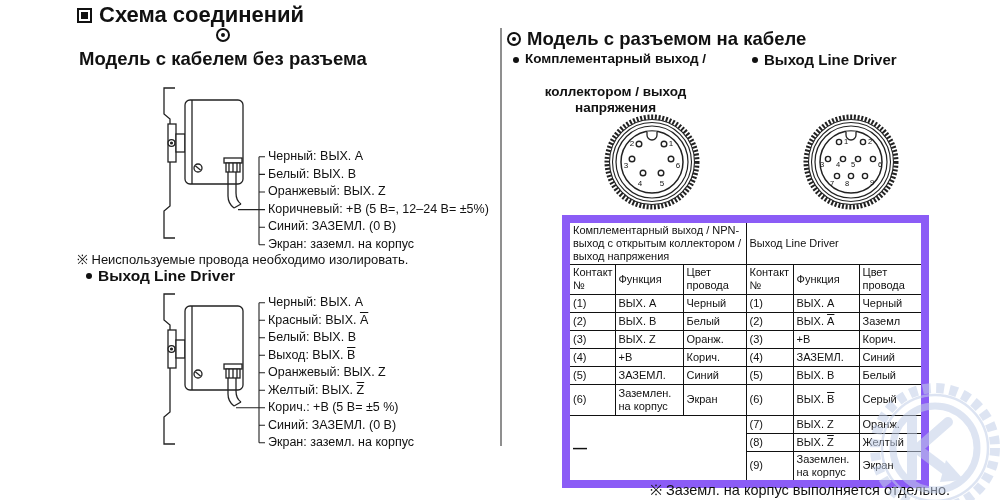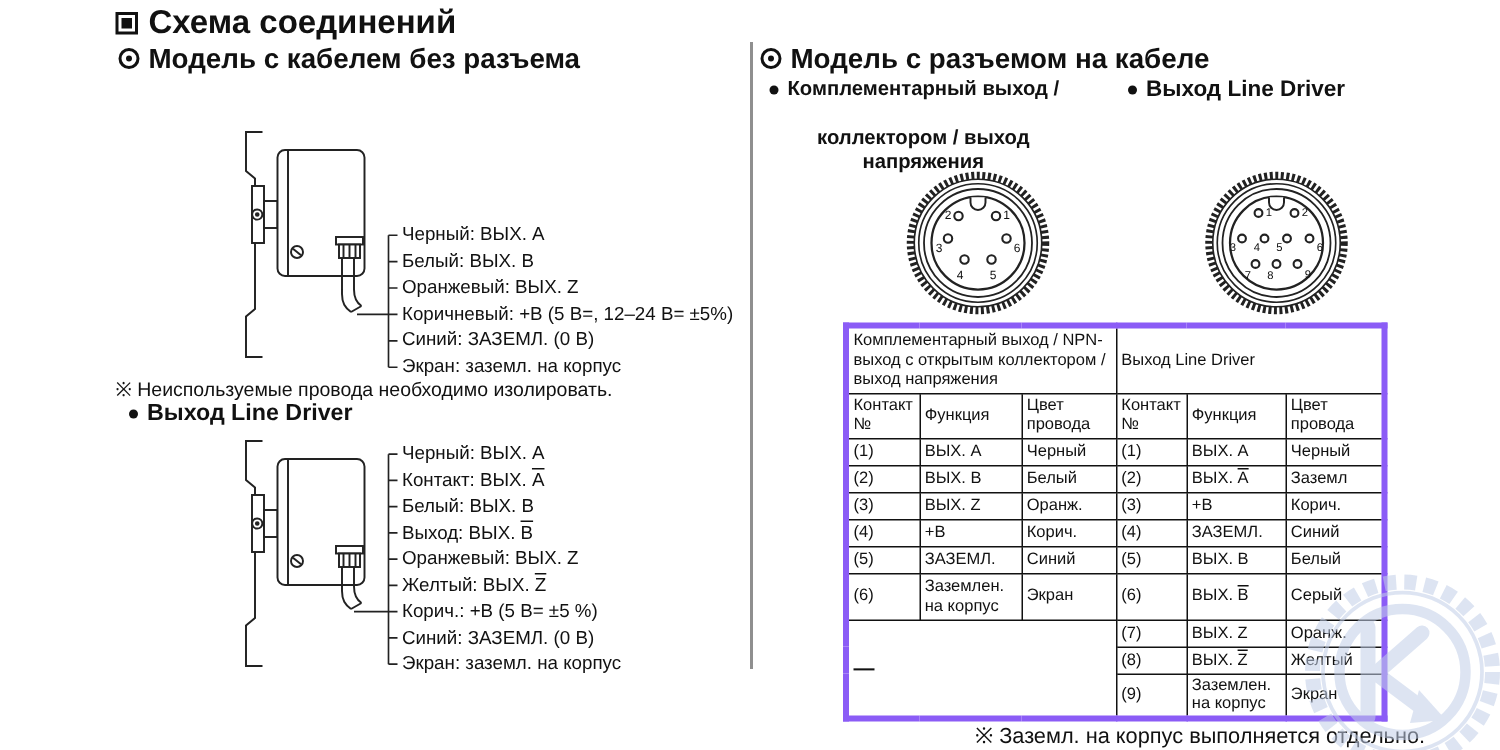--- a/index.html
+++ b/index.html
@@ -25,41 +25,41 @@
   
   .wires { font-size:12.5px; }
   .wires .wire-row { height:17.6px; line-height:17.6px; white-space:nowrap; }
   .wires2 .wire-row { height:17.5px; line-height:17.5px; }
   .ov { text-decoration:overline; }
   .note { font-size:13px; }
   .divider { width:2px; background:#8f8f8f; }
   
   table.pins { border-collapse:collapse; table-layout:fixed; width:359px; font-size:11px; line-height:1.18; }
   table.pins td { border:1.4px solid #111; padding:1px 3px; vertical-align:middle; text-align:left; background:transparent; }
-  table.pins { border:4px solid #8b5cf6; }
+  table.pins { border:8px solid #8b5cf6; }
   tr.r-gh { height:45px; } tr.r-h { height:30px; } tr.r { height:18px; }
   tr.r-tall { height:31px; } tr.r-last { height:29px; }
   td.dash-cell { vertical-align:middle; font-size:14px; font-weight:bold; padding-left:5px; }
   .note2 { font-size:14.5px; text-align:center; }
   svg text { font-family:"Liberation Sans", sans-serif; }
   .wm { opacity:0.55; pointer-events:none; }
 </style>
 </head>
 <body>
 
 <div id="page">
 
   <div class="abs title" style="left:77px; top:2px;">
     <span class="sq-icon">
         <span class="sq-in"></span>
       </span>
     <span>Схема соединений</span>
   </div>
 
-  <div class="abs h-sec" style="left:79px; top:28px;">
+  <div class="abs h-sec" style="left:79px; top:28px;flex-direction:column;">
     <span class="dc-icon">
         <span class="dc-in"></span>
       </span>
     <span>Модель с кабелем без разъема</span>
   </div>
 
 
   <svg class="abs" style="left:128px; top:86px;" width="140" height="162" viewBox="0 0 140 162">
     <g fill="none" stroke="#222" stroke-width="1.3">
       <path d="M47,2 H36 V28 L42,33 V120 L36,125 V152 H47"></path>
@@ -109,21 +109,21 @@
       <rect x="96" y="72" width="18" height="5" fill="#fff"></rect>
       <rect x="98" y="77" width="14" height="9" fill="#fff"></rect>
       <path d="M101,77 V86 M105,77 V86 M109,77 V86"></path>
       <path d="M100,86 V102 C100,108 102,111 106,114 M108,86 V99 C108,105 110,108 113,110 M106,114 L113,110"></path>
       <path d="M108,115.75 H137 M131,10.75 V150.75 M131,10.75 H137 M131,28.25 H137 M131,45.75 H137 M131,63.25 H137 M131,80.75 H137 M131,98.25 H137 M131,133.25 H137 M131,150.75 H137" stroke-width="1.1"></path>
     </g>
   </svg>
 
   <div class="abs wires wires2" style="left:268px; top:294px;">
     <div class="wire-row"><span>Черный: ВЫХ. A</span><span class="ov"></span></div>
-    <div class="wire-row"><span>Контакт: ВЫХ. </span><span class="ov">A</span></div>
+    <div class="wire-row"><span>Красный: ВЫХ. </span><span class="ov">A</span></div>
     <div class="wire-row"><span>Белый: ВЫХ. B</span><span class="ov"></span></div>
     <div class="wire-row"><span>Выход: ВЫХ. </span><span class="ov">B</span></div>
     <div class="wire-row"><span>Оранжевый: ВЫХ. Z</span><span class="ov"></span></div>
     <div class="wire-row"><span>Желтый: ВЫХ. </span><span class="ov">Z</span></div>
     <div class="wire-row"><span>Корич.: +B (5 В= ±5 %)</span><span class="ov"></span></div>
     <div class="wire-row"><span>Синий: ЗАЗЕМЛ. (0 В)</span><span class="ov"></span></div>
     <div class="wire-row"><span>Экран: заземл. на корпус</span><span class="ov"></span></div>
   </div>
 
   <div class="abs divider" style="left:500px; top:28px; height:418px;"></div>

